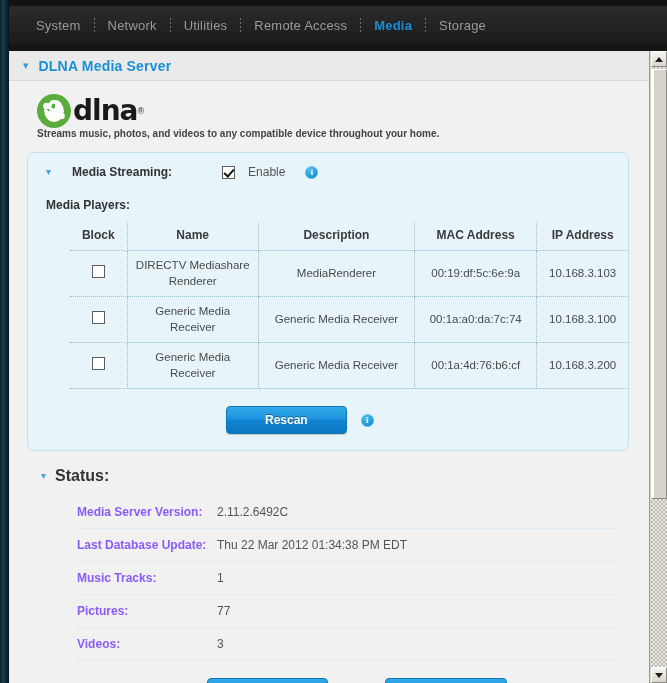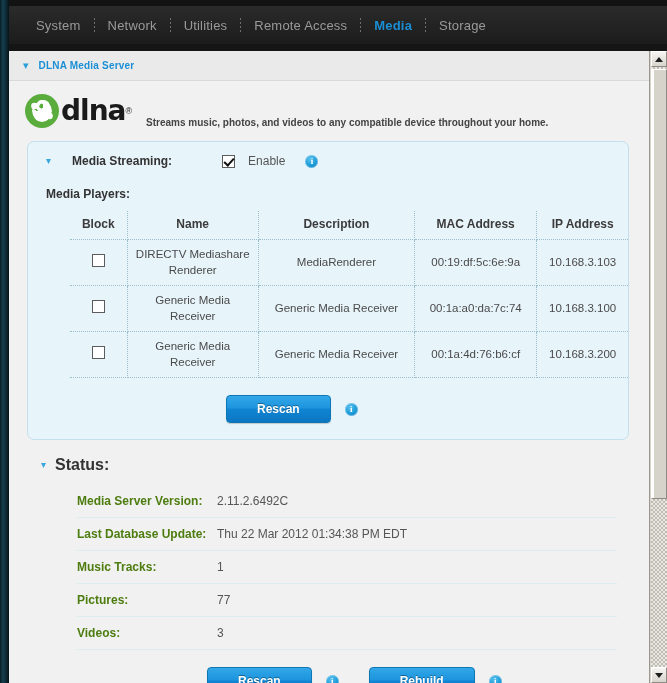--- a/index.html
+++ b/index.html
@@ -30,26 +30,26 @@
 
   
   .viewport{position:absolute;left:9px;top:51px;width:640px;height:632px;
     background:#f1f1f1;overflow:hidden;}
 
   
   .section-head{height:30px;background:#eaeaea;border-bottom:1px solid #d9d9d9;
     display:flex;align-items:center;padding-left:14px;box-sizing:border-box;}
   .chev{color:#2b9fd8;font-size:11px;margin-right:10px;line-height:1;}
   .chev.small{color:#3aa6dd;font-size:10px;margin-right:9px;}
-  .sec-title{color:#1b8fd6;font-size:10px;font-weight:bold;letter-spacing:.2px;}
+  .sec-title{color:#1b8fd6;font-size:14px;font-weight:bold;letter-spacing:.2px;}
 
   .body-area{padding:0 0 0 0;background:#f1f1f1;}
 
   
-  .banner{display:flex;align-items:flex-end;padding:13px 0 11px 16px;}
+  .banner{display:flex;align-items:flex-start;padding:13px 0 11px 28px;flex-direction:column;}
   .dlna-logo{display:flex;align-items:center;margin-right:14px;}
   .dlna-mark{width:34px;height:34px;border-radius:50%;
     background:#5aac3c;position:relative;margin-right:2px;display:inline-block;}
   .dlna-mark:before{content:"";position:absolute;left:7px;top:6px;width:20px;height:22px;
     background:#fff;
     -webkit-mask-image:radial-gradient(circle 5px at 6px 6px, transparent 98%, #000 100%);
     border-radius:50%;}
   .dlna-s{position:absolute;left:0;top:0;width:34px;height:34px;}
   .dlna-word{font-family:"DejaVu Sans", sans-serif;font-size:28px;font-weight:bold;
     color:#1a1a1a;letter-spacing:-1px;line-height:1;}
@@ -84,32 +84,32 @@
   table.players th.vsep,table.players td.vsep{border-right:1px dotted #9bbecd;}
   .col-block{width:52px;}
   .col-name{width:136px;}
   .col-desc{width:162px;}
   .col-mac{width:118px;}
   .col-ip{width:86px;}
 
   
   .btn{display:inline-block;border:1px solid #0d76b5;border-radius:4px;
     background:linear-gradient(to bottom,#32a8e8 0%,#1d94dd 45%,#0f84d2 52%,#0c76c2 100%);
-    color:#fff;font-weight:bold;font-size:12px;padding:6px 30px;cursor:pointer;
+    color:#fff;font-weight:bold;font-size:12px;padding:6px 38px;cursor:pointer;
     text-shadow:0 -1px 0 rgba(0,0,0,.35);box-shadow:0 1px 1px rgba(0,0,0,.18);}
   .btnrow{display:flex;align-items:center;margin-top:17px;padding-left:198px;}
   .btnrow .info{margin-left:14px;}
 
   
   .status-wrap{padding:16px 0 0 0;}
   .status-head{display:flex;align-items:center;padding-left:32px;}
   .status-title{font-weight:bold;color:#333;font-size:16px;}
   table.status{border-collapse:collapse;margin:11px 0 0 68px;width:540px;font-size:12px;}
   table.status td{padding:9px 0;border-bottom:1px solid #dcecf1;vertical-align:top;}
-  table.status td.k{font-weight:bold;color:#4d7c0f;width:140px;}
+  table.status td.k{font-weight:bold;color:#8b5cf6;width:140px;}
   table.status td.v{color:#555;}
   .btnrow2{display:flex;align-items:center;margin-top:17px;padding-left:198px;}
   .btnrow2 .info{margin-left:14px;}
 
   
   .sb{position:absolute;left:649px;top:51px;width:18px;height:632px;
     background:#d6d3cb;border-left:1px solid #9a978f;box-sizing:border-box;}
   .sb-btn{position:absolute;left:1px;width:16px;height:16px;
     background:linear-gradient(to bottom,#f6f5f2,#d8d5cd);
     border:1px solid #fff;border-right-color:#8e8b84;border-bottom-color:#8e8b84;

